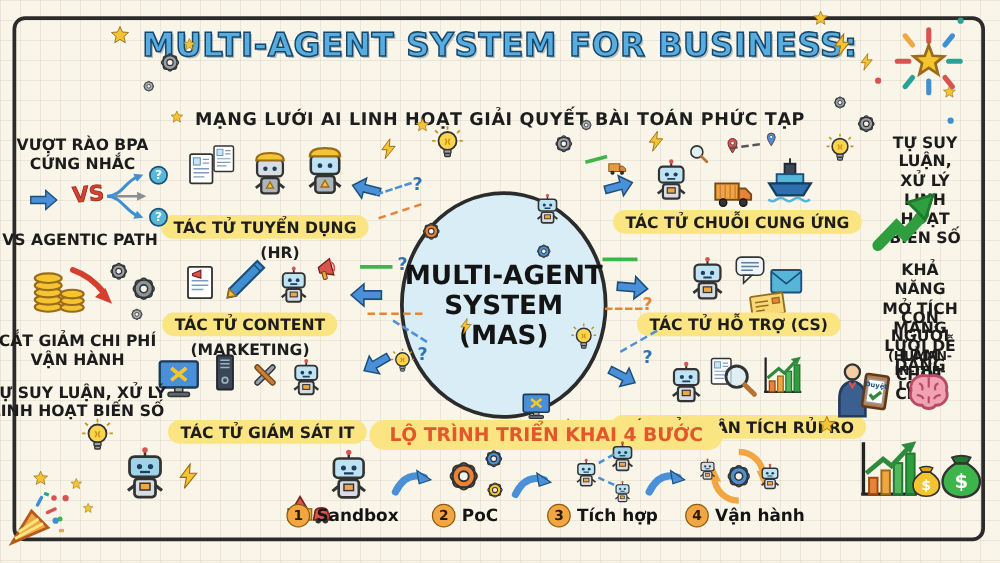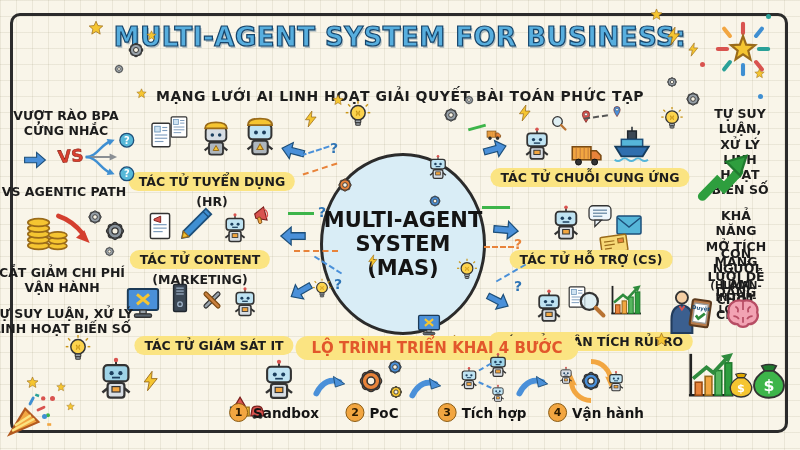--- a/index.html
+++ b/index.html
@@ -272,21 +272,21 @@
         <rect x="7.8" y="13.5" width="8.4" height="7.3" rx="1.4" fill="#aeb6bd" stroke="#333" stroke-width="1.1"></rect>
         <path d="M10.3 18.3 L12 15.3 L13.7 18.3 Z" fill="#f5c531" stroke="#9a6b1a" stroke-width=".6"></path>
       </svg></span>
   <span class="ic" style="left:266px;top:138px;width:54px;height:26px;transform:scaleX(-1) rotate(-14deg)"><svg viewBox="0 0 24 24" width="100%" height="100%" preserveAspectRatio="xMidYMid meet">
         <polygon points="1.6,9.2 13.6,9.2 13.6,4.4 22.4,12 13.6,19.6 13.6,14.8 1.6,14.8" fill="#4a90d9" stroke="#1d4f7a" stroke-width="1.1"></polygon>
       </svg></span>
   <span class="dash dashb" style="left:300px;top:150px;width:30px;transform:rotate(-18deg)"></span>
   <span class="dash" style="left:302px;top:168px;width:36px;transform:rotate(-18deg)"></span>
   <span class="q" style="left:330px;top:140px">?</span>
   <div class="pill" style="left:212px;top:172px">TÁC TỬ TUYỂN DỤNG</div>
-  <div class="sub" style="left:212px;top:194px">(HR)</div>
+  <div class="sub" style="left:224px;top:194px">(HR)</div>
 
   <span class="ic" style="left:144px;top:210px;width:32px;height:32px"><svg viewBox="0 0 24 24" width="100%" height="100%" preserveAspectRatio="xMidYMid meet">
         <rect x="4.8" y="2.6" width="14.4" height="18.8" rx="1.2" fill="#fff" stroke="#333" stroke-width="1.1"></rect>
         <g stroke="#7d9cbd" stroke-width=".9">
           <line x1="7" y1="11" x2="17" y2="11"></line>
           <line x1="7" y1="13.6" x2="17" y2="13.6"></line>
           <line x1="7" y1="16.2" x2="14" y2="16.2"></line>
         </g>
         <path d="M7.5 6.8 L12.5 4.6 L12.5 9.4 L7.5 7.8 Z" fill="#d9534f" stroke="#7a1f1c" stroke-width=".7"></path>
       </svg></span>

